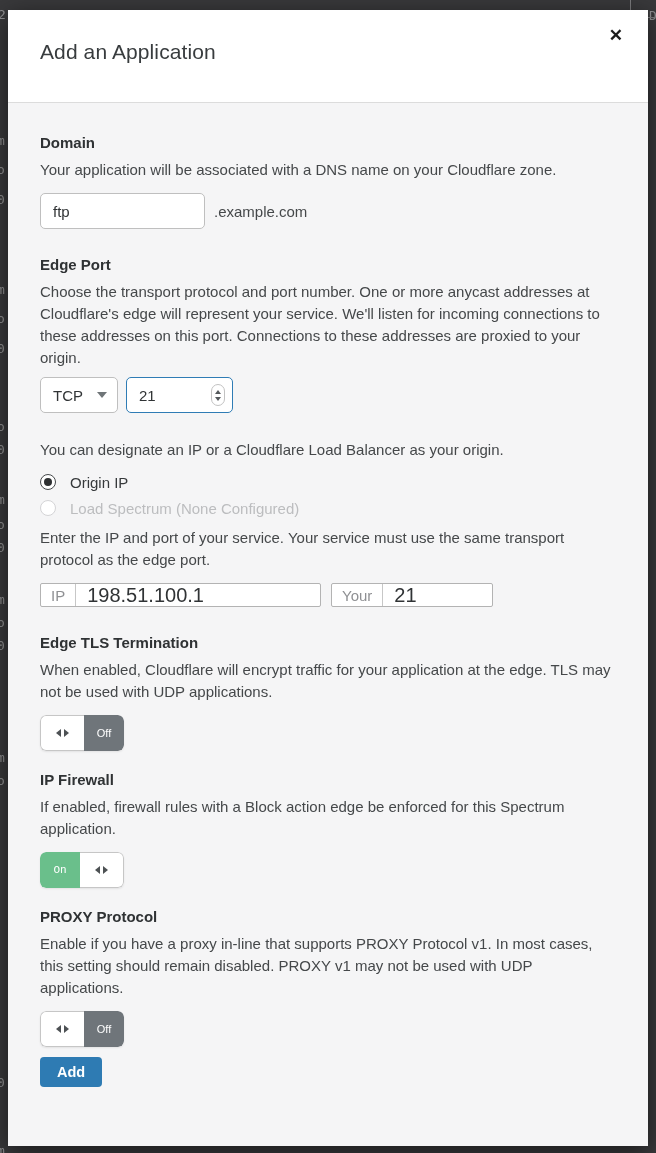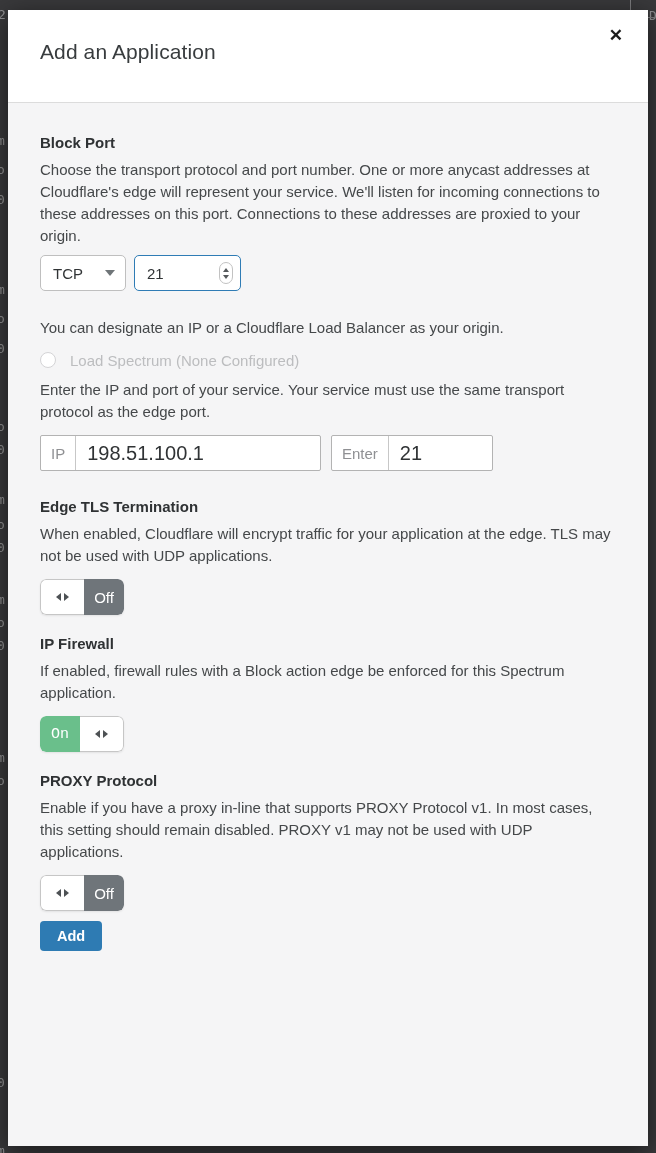--- a/index.html
+++ b/index.html
@@ -91,21 +91,21 @@
     font-size: 15px;
     color: #303335;
     padding: 0 12px;
     outline: none;
   }
   .domain-input { width: 165px; }
   .domain-suffix { margin-left: 9px; font-size: 15px; color: #45484a; }
 
   
   .select-box {
-    width: 86px; height: 36px;
+    width: 78px; height: 36px;
     border: 1px solid #bfbfbf;
     border-radius: 5px;
     background: #fff;
     display: flex; align-items: center;
     padding: 0 10px 0 12px;
     margin-right: 8px;
     cursor: pointer;
     font-size: 15px;
     color: #303335;
     justify-content: space-between;
@@ -178,21 +178,21 @@
     border-radius: 50%;
     background: #2d2f31;
   }
   .radio-circle.disabled { border-color: #d4d4d6; }
   .radio-label { margin-left: 14px; font-size: 15px; color: #36393b; }
   .radio-label.disabled { color: #bcbdbf; }
 
   
   .group {
     display: flex; align-items: stretch;
-    height: 36px;
+    height: 24px;
     border: 1px solid #b3b3b3;
     border-radius: 2px;
     background: #fff;
   }
   .group .prefix {
     display: flex; align-items: center;
     padding: 0 10px;
     color: #8f9093;
     font-size: 15px;
     border-right: 1px solid #c7c7c7;
@@ -239,21 +239,21 @@
   .knob-tri-r {
     width: 0; height: 0;
     border-top: 4px solid transparent;
     border-bottom: 4px solid transparent;
     border-left: 5px solid #4d5154;
   }
   .t-seg {
     flex: 1;
     display: flex; align-items: center; justify-content: center;
     color: #fff;
-    font-size: 15px;
+    font-size: 11px;
   }
   .seg-off { background: #6f757a; border-radius: 0 6px 6px 0; }
   .seg-on  { background: #6abf8b; border-radius: 6px 0 0 6px; font-family: Liberation Mono, monospace; }
 
   
   .footer {
     margin-top: 10px;
     display: flex; 
   }
   .add-btn {
@@ -298,55 +298,69 @@
 
 <div class="modal">
 
   <div class="modal-header">
     <h2 class="modal-title">Add an Application</h2>
     <button class="close-btn">✕</button>
   </div>
 
   <div class="modal-body">
 
-
     <div class="section-26">
-      <h3 class="sec-h">Block Port</h3>
+      <h3 class="sec-h">Domain</h3>
+      <p class="sec-p">Your application will be associated with a DNS name on your Cloudflare zone.</p>
+      <div class="row">
+        <input class="txt-input domain-input" value="ftp" style="">
+        <span class="domain-suffix">.example.com</span>
+      </div>
+    </div>
+
+    <div class="section-26">
+      <h3 class="sec-h">Edge Port</h3>
       <p class="sec-p mb8">Choose the transport protocol and port number. One or more anycast addresses at Cloudflare's edge will represent your service. We'll listen for incoming connections to these addresses on this port. Connections to these addresses are proxied to your origin.</p>
       <div class="row">
         <div class="select-box">
           <span>TCP</span>
           <span class="caret-down"></span>
         </div>
         <div class="num-wrap">
           <input class="num-input" value="21" style="">
           <span class="stepper">
             <span class="tri-up"></span>
             <span class="tri-dn"></span>
           </span>
         </div>
       </div>
     </div>
 
     <div class="section-26">
       <p class="sec-p mb8">You can designate an IP or a Cloudflare Load Balancer as your origin.</p>
       <div class="radios">
         <div class="radio-row">
+          <span class="radio-circle">
+              <span class="dot"></span>
+            </span>
+          <span class="radio-label">Origin IP</span>
+        </div>
+        <div class="radio-row">
           <span class="radio-circle disabled"></span>
           <span class="radio-label disabled">Load Spectrum (None Configured)</span>
         </div>
       </div>
       <p class="sec-p">Enter the IP and port of your service. Your service must use the same transport protocol as the edge port.</p>
       <div class="row">
         <div class="group grp-ip">
           <span class="prefix">IP</span>
           <input value="198.51.100.1" style="">
         </div>
         <div class="group grp-port">
-          <span class="prefix">Enter</span>
+          <span class="prefix">Your</span>
           <input value="21" style="">
         </div>
       </div>
     </div>
 
     <div class="section-19">
       <h3 class="sec-h">Edge TLS Termination</h3>
       <p class="sec-p">When enabled, Cloudflare will encrypt traffic for your application at the edge. TLS may not be used with UDP applications.</p>
       <div class="toggle off">
         <span class="knob">

